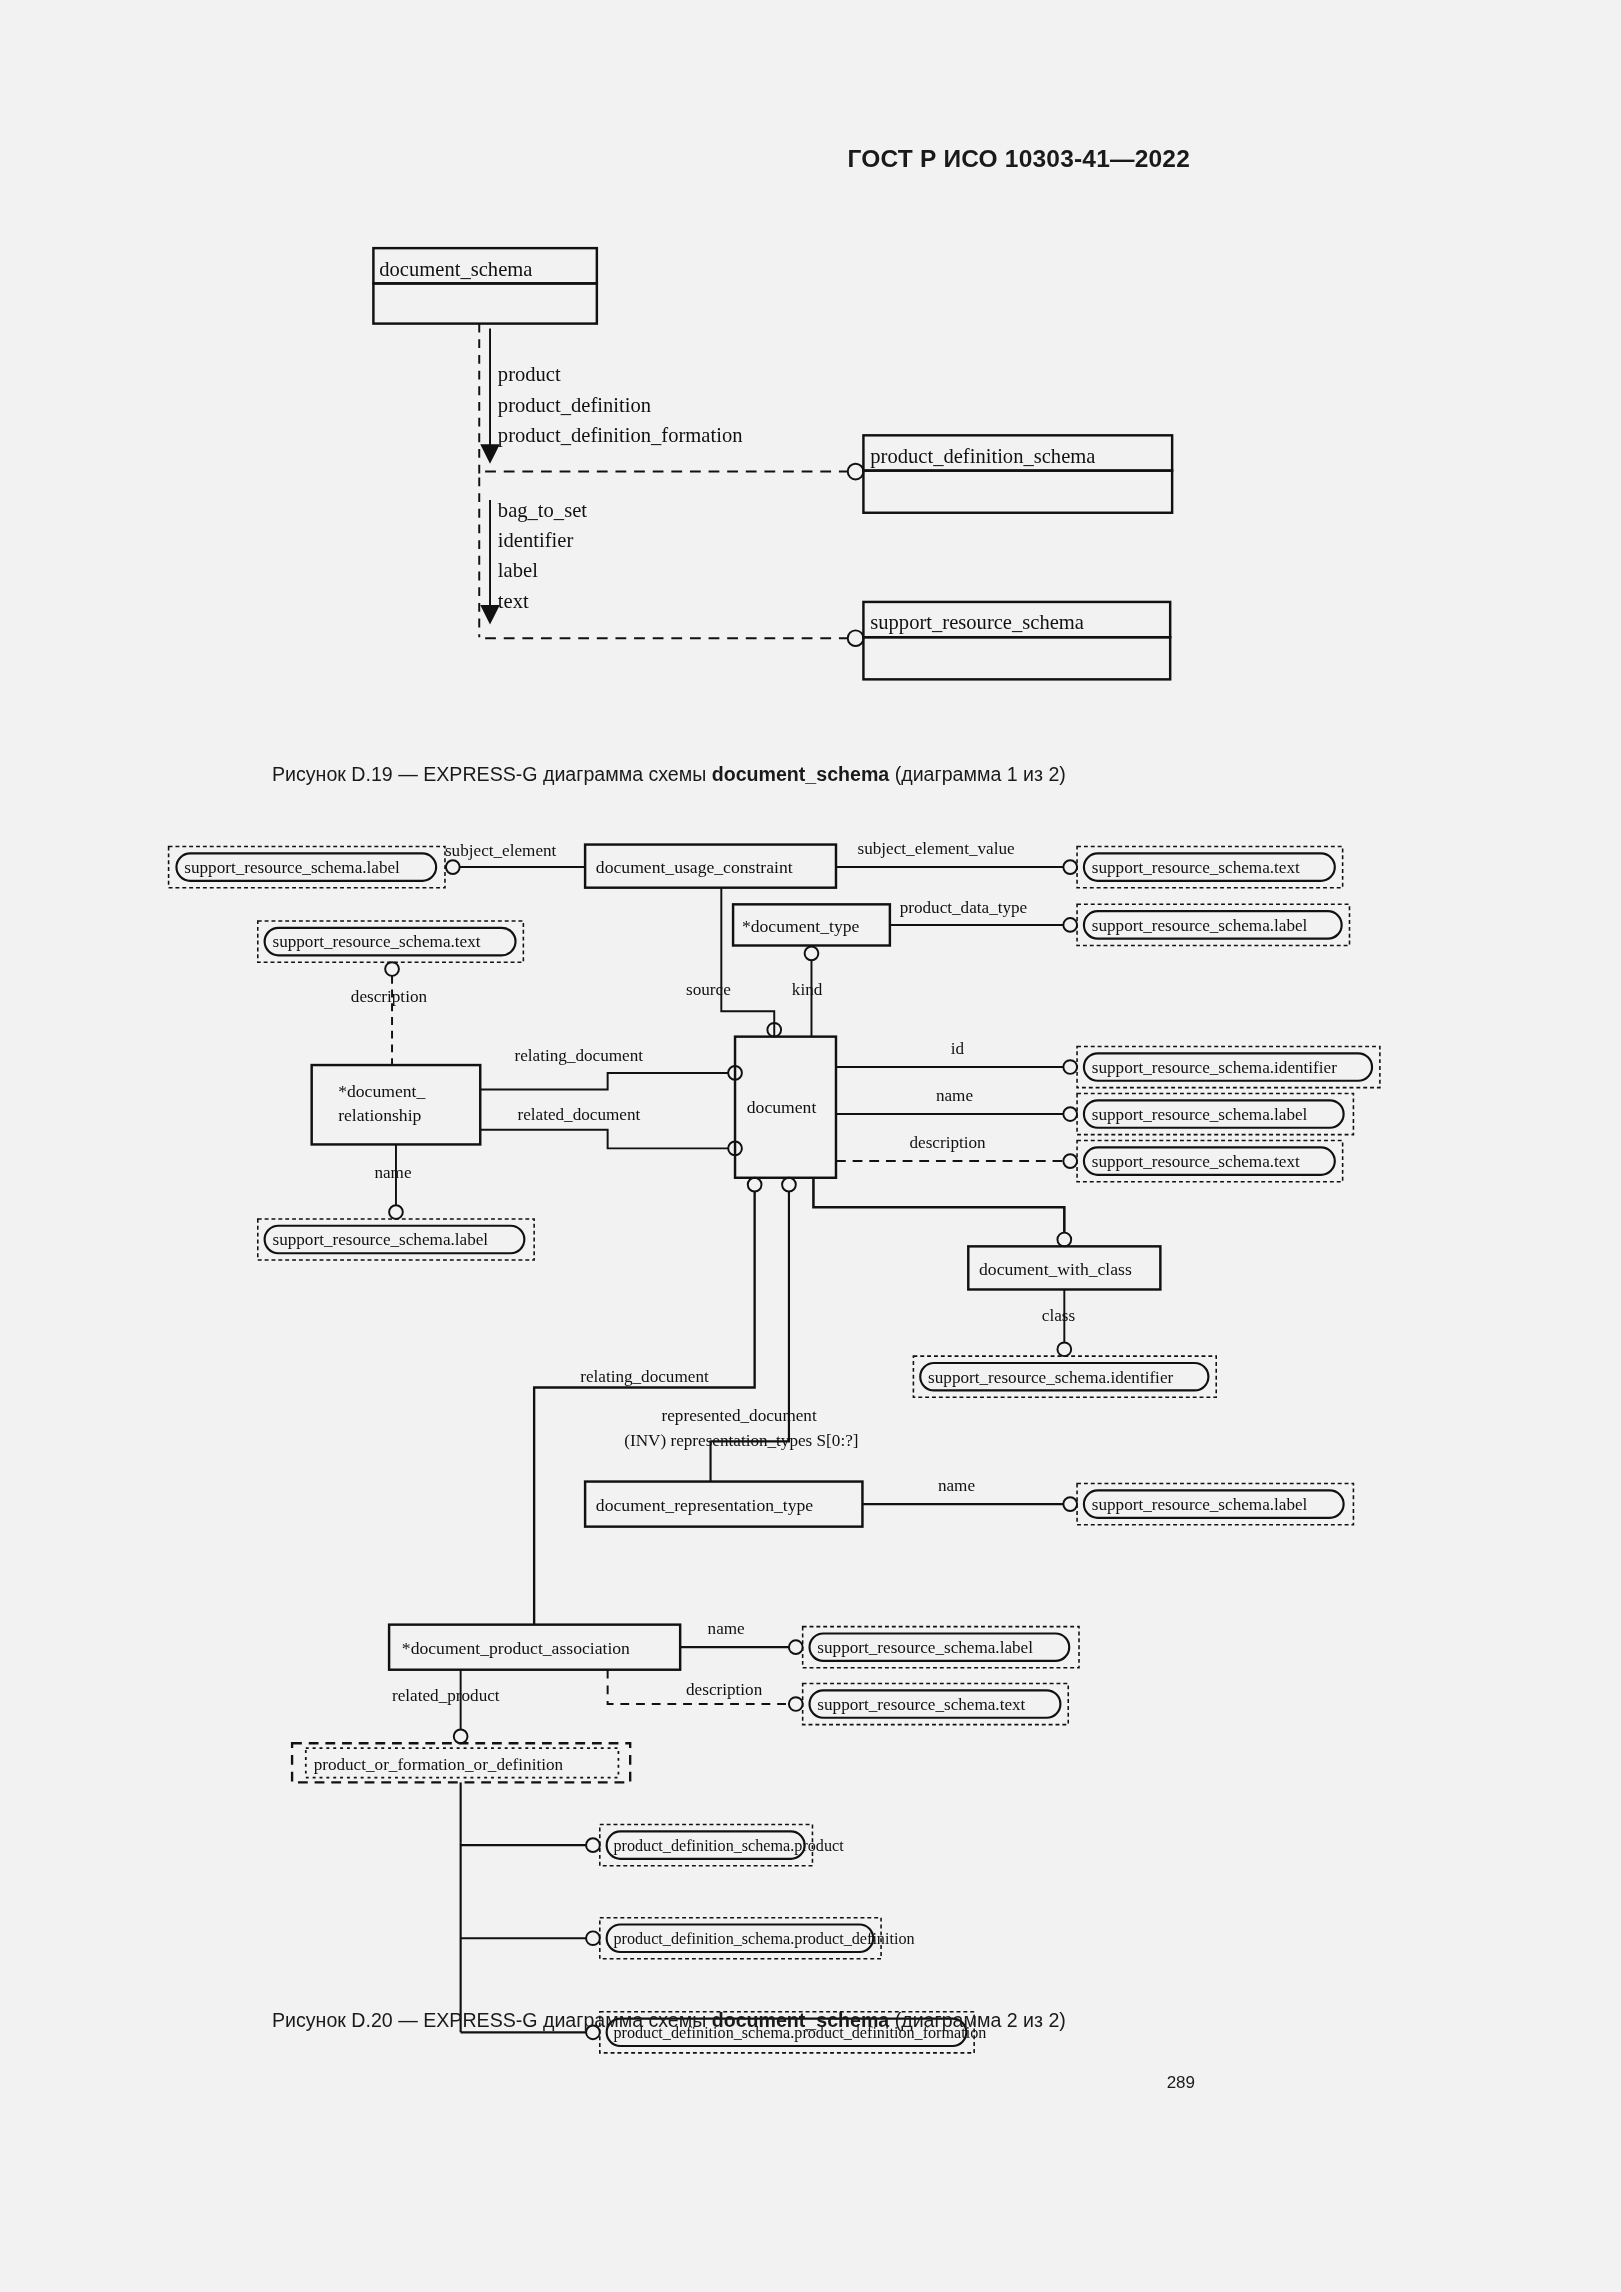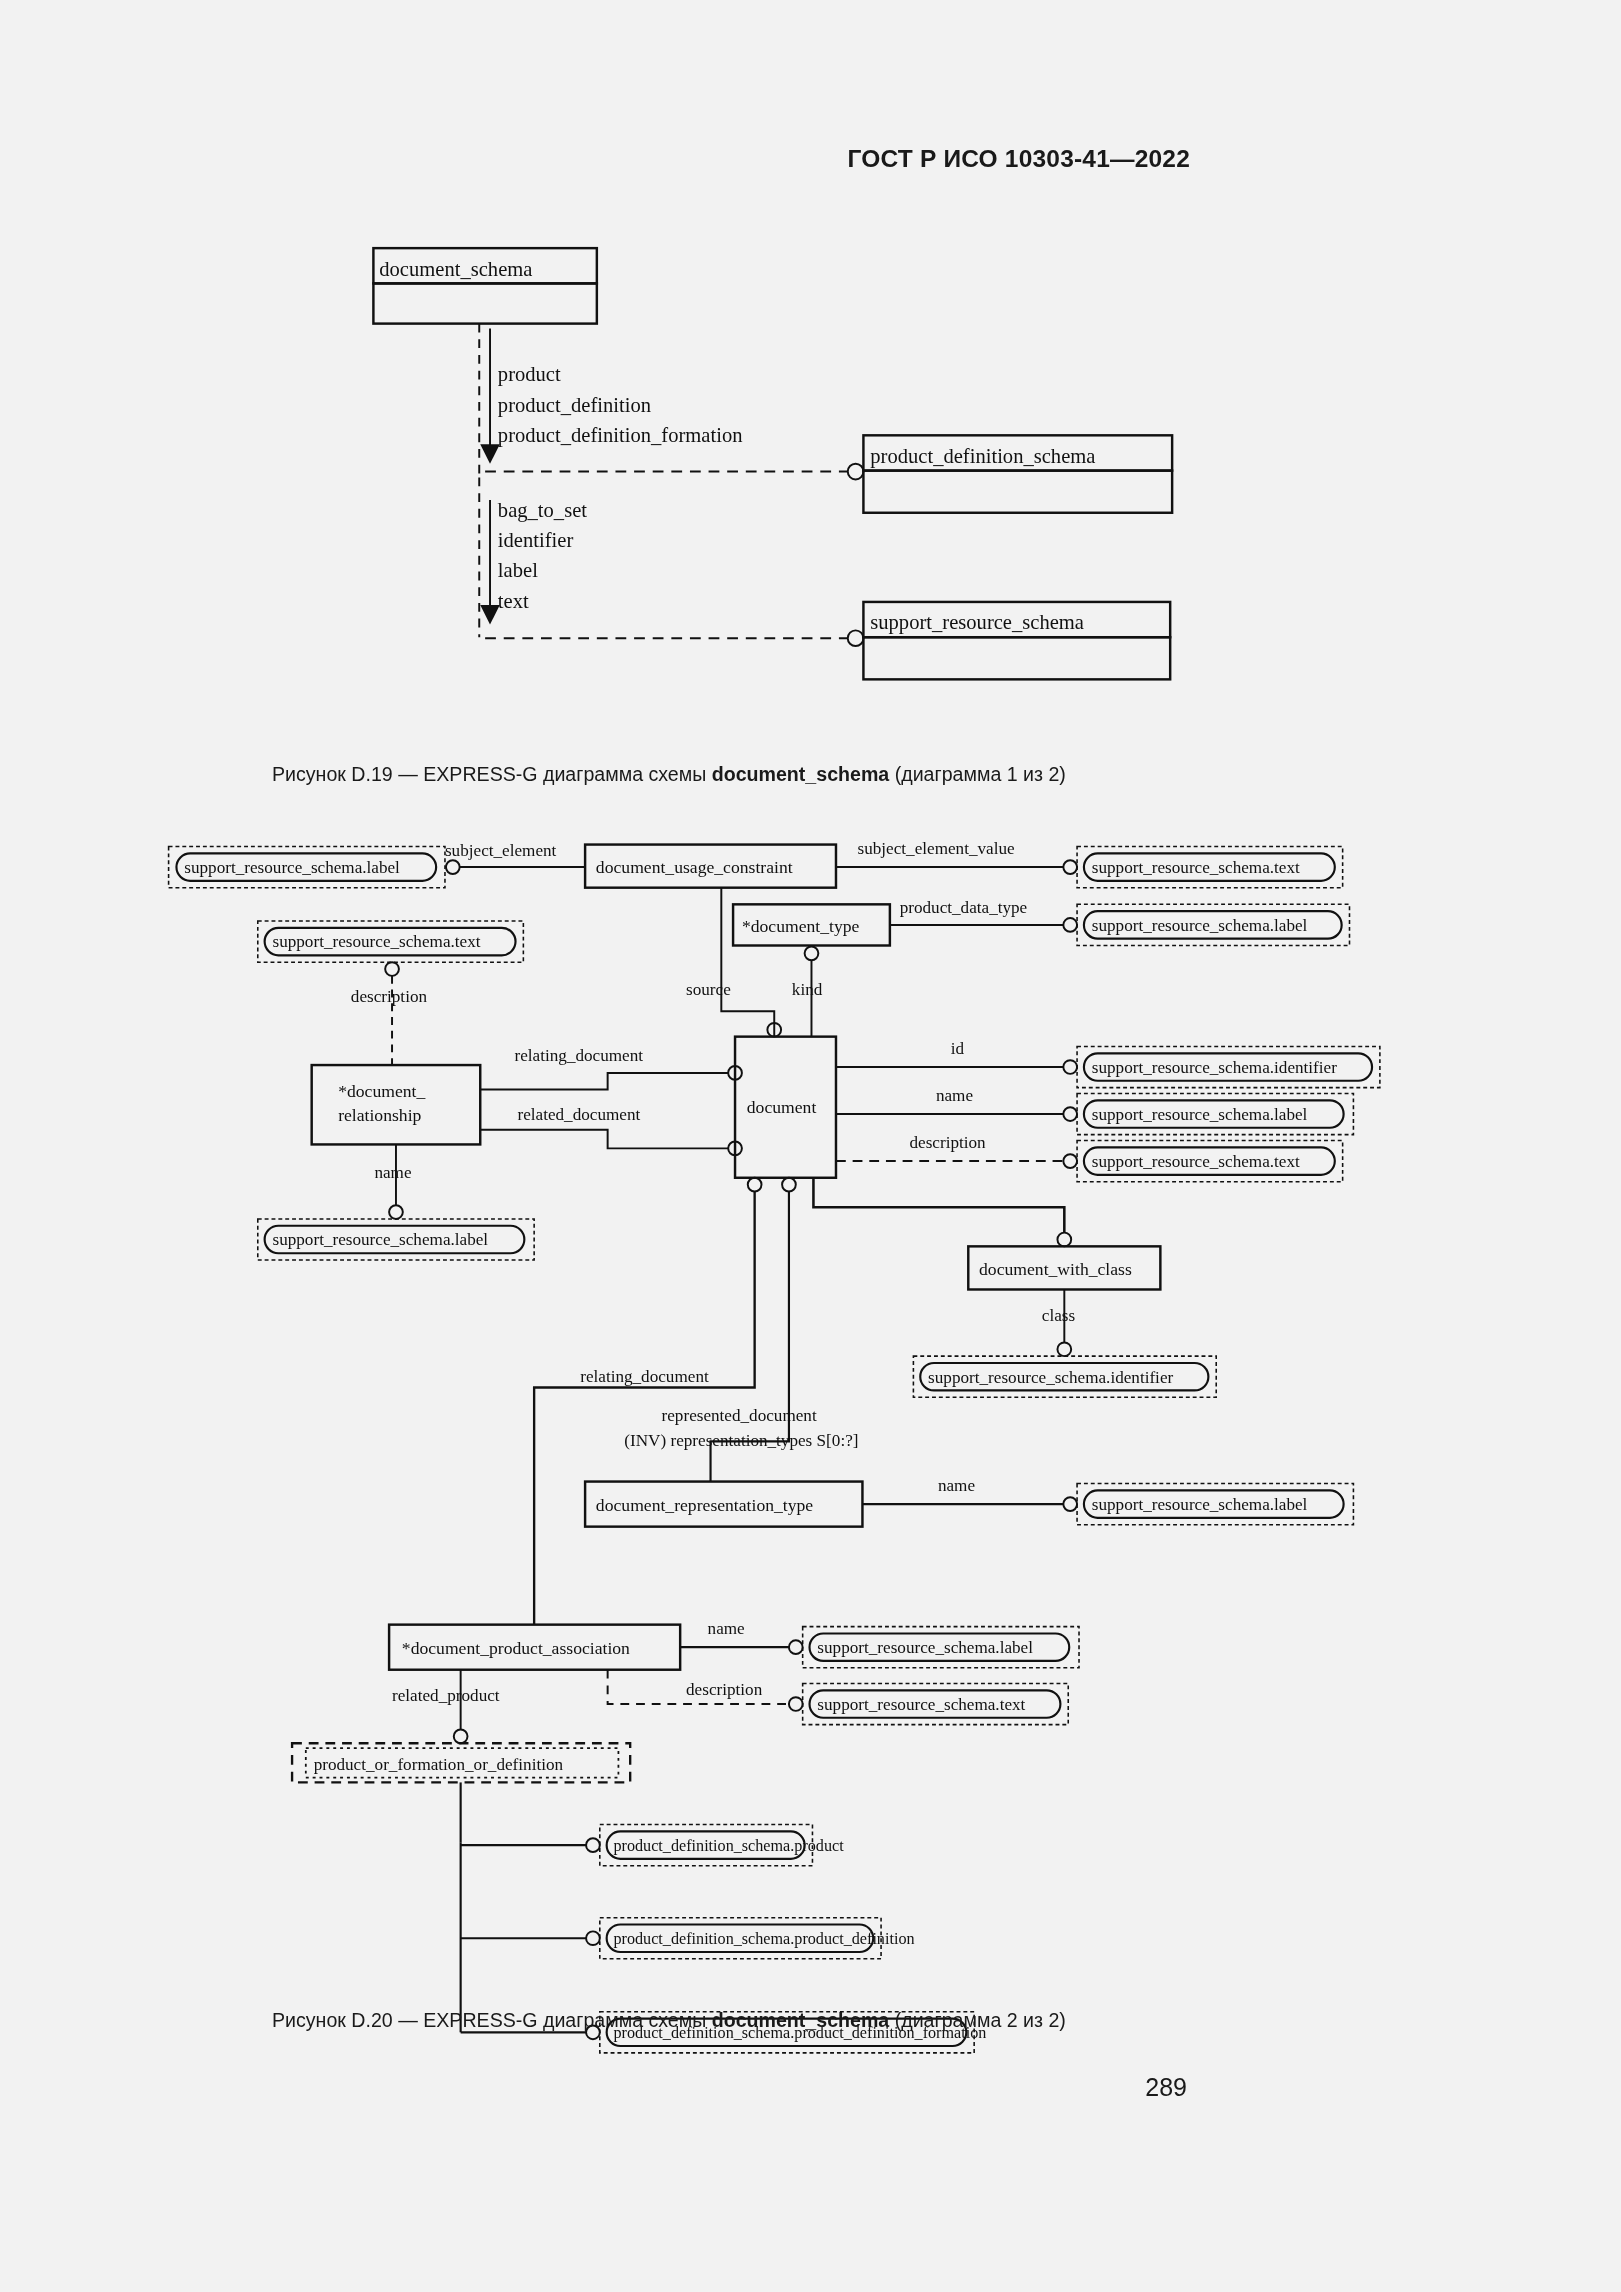--- a/index.html
+++ b/index.html
@@ -20,22 +20,22 @@
   }
   .cap{
     position:absolute;
     font-family:"Liberation Sans", sans-serif;
     font-size:19.6px; white-space:nowrap;
   }
   .cap b{font-weight:bold;}
   .cap1{left:272px; top:735px;margin-top:28px;}
   .cap2{left:272px; top:2009px;}
   .pageno{
-    position:absolute; right:165px; top:2073px;
-    font-family:"Liberation Sans", sans-serif; font-size:25px;
+    position:absolute; right:157px; top:2073px;
+    font-family:"Liberation Sans", sans-serif; font-size:17px;
   }
   svg{position:absolute;left:0;top:0;overflow:visible;}
   svg text{font-family:"Liberation Serif", serif; fill:#111;}
   .ln{stroke:#111;fill:none;}
 </style>
 </head>
 <body>
 
 <div class="page">
 

